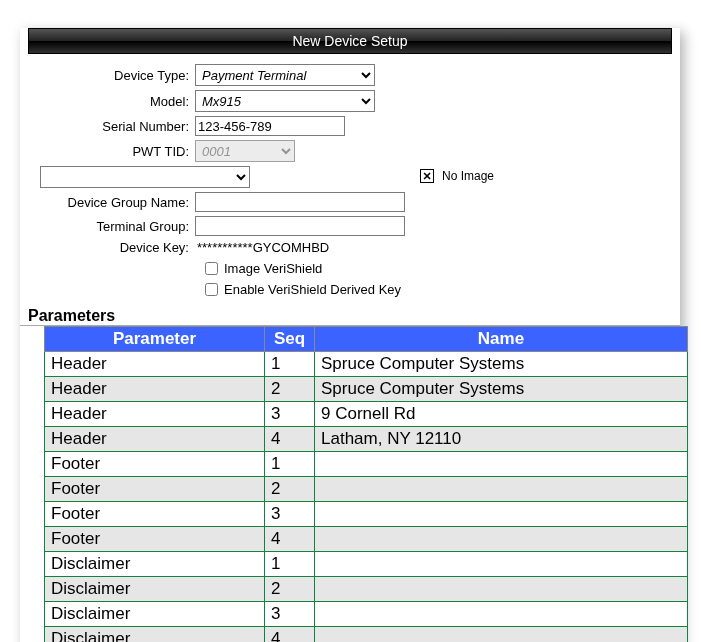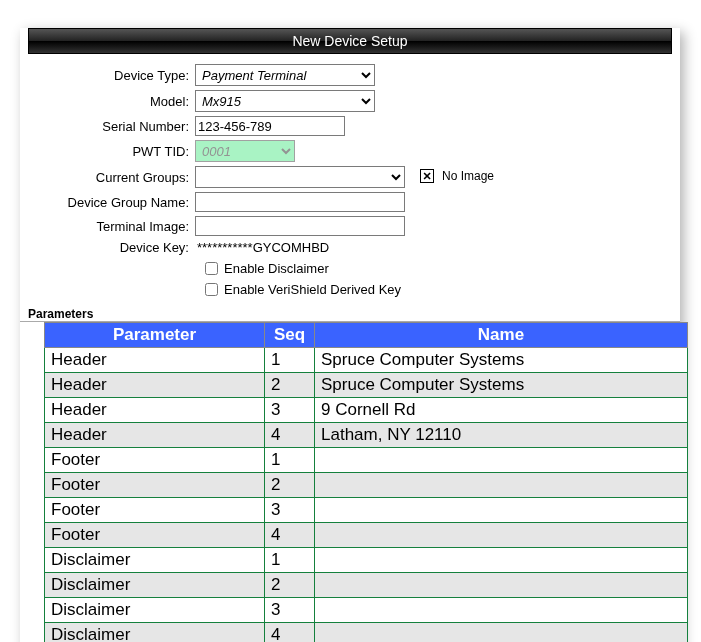--- a/index.html
+++ b/index.html
@@ -48,21 +48,21 @@
   select, input[type="text"] {
     font-family: Arial, sans-serif;
     font-size: 13px;
     padding: 1px 2px;
     border: 1px solid #7a7a7a;
     background: #fff;
     height: 20px;
   }
   select { height: 22px; font-style: italic; }
   select:disabled, input:disabled {
-    background: #86efac;
+    background: #e5e5e5;
     color: #666;
   }
   .side-noimage {
     position: absolute;
     margin-left: 380px;
     margin-top: -2px;
     display: flex;
     align-items: center;
     font-size: 12px;
   }
@@ -84,21 +84,21 @@
     margin-bottom: 2px;
   }
   .checkbox-row input[type="checkbox"] {
     margin-right: 6px;
   }
   .static-value {
     padding-left: 2px;
   }
   .section-title {
     font-weight: bold;
-    font-size: 12px;
+    font-size: 16px;
     padding: 2px 8px 0 8px;
     border-bottom: 1px solid #aaa;
     margin-top: 6px;
   }
   table.params {
     width: calc(100% - 16px);
     margin: 0 24px;
     border-collapse: collapse;
     font-size: 17px;
   }
@@ -189,56 +189,55 @@
     <div class="form-row">
       <div class="form-label">PWT TID:</div>
       <div class="form-control-area">
         <select style="width:100px" disabled="">
           <option>0001</option>
         </select>
       </div>
     </div>
 
     <div class="form-row" style="position:relative;">
-      <div class="form-label">Current Groups:</div>
       <div class="form-control-area">
         <select style="width:210px">
           <option></option>
         </select>
       </div>
       <div class="side-noimage">
         <span class="noimage-icon">✕</span>
         <span>No Image</span>
       </div>
     </div>
 
     <div class="form-row">
       <div class="form-label">Device Group Name:</div>
       <div class="form-control-area">
         <input type="text" style="width: 210px;" value="">
       </div>
     </div>
 
     <div class="form-row">
-      <div class="form-label">Terminal Image:</div>
+      <div class="form-label">Terminal Group:</div>
       <div class="form-control-area">
         <input type="text" style="width: 210px;" value="">
       </div>
     </div>
 
     <div class="form-row">
       <div class="form-label">Device Key:</div>
       <div class="form-control-area">
         <span class="static-value">***********GYCOMHBD</span>
       </div>
     </div>
 
     <div class="checkbox-row">
       <input type="checkbox" style="">
-      <span>Enable Disclaimer</span>
+      <span>Image VeriShield</span>
     </div>
     <div class="checkbox-row">
       <input type="checkbox" style="">
       <span>Enable VeriShield Derived Key</span>
     </div>
 
   </div>
 
   <div class="section-title">Parameters</div>
 

